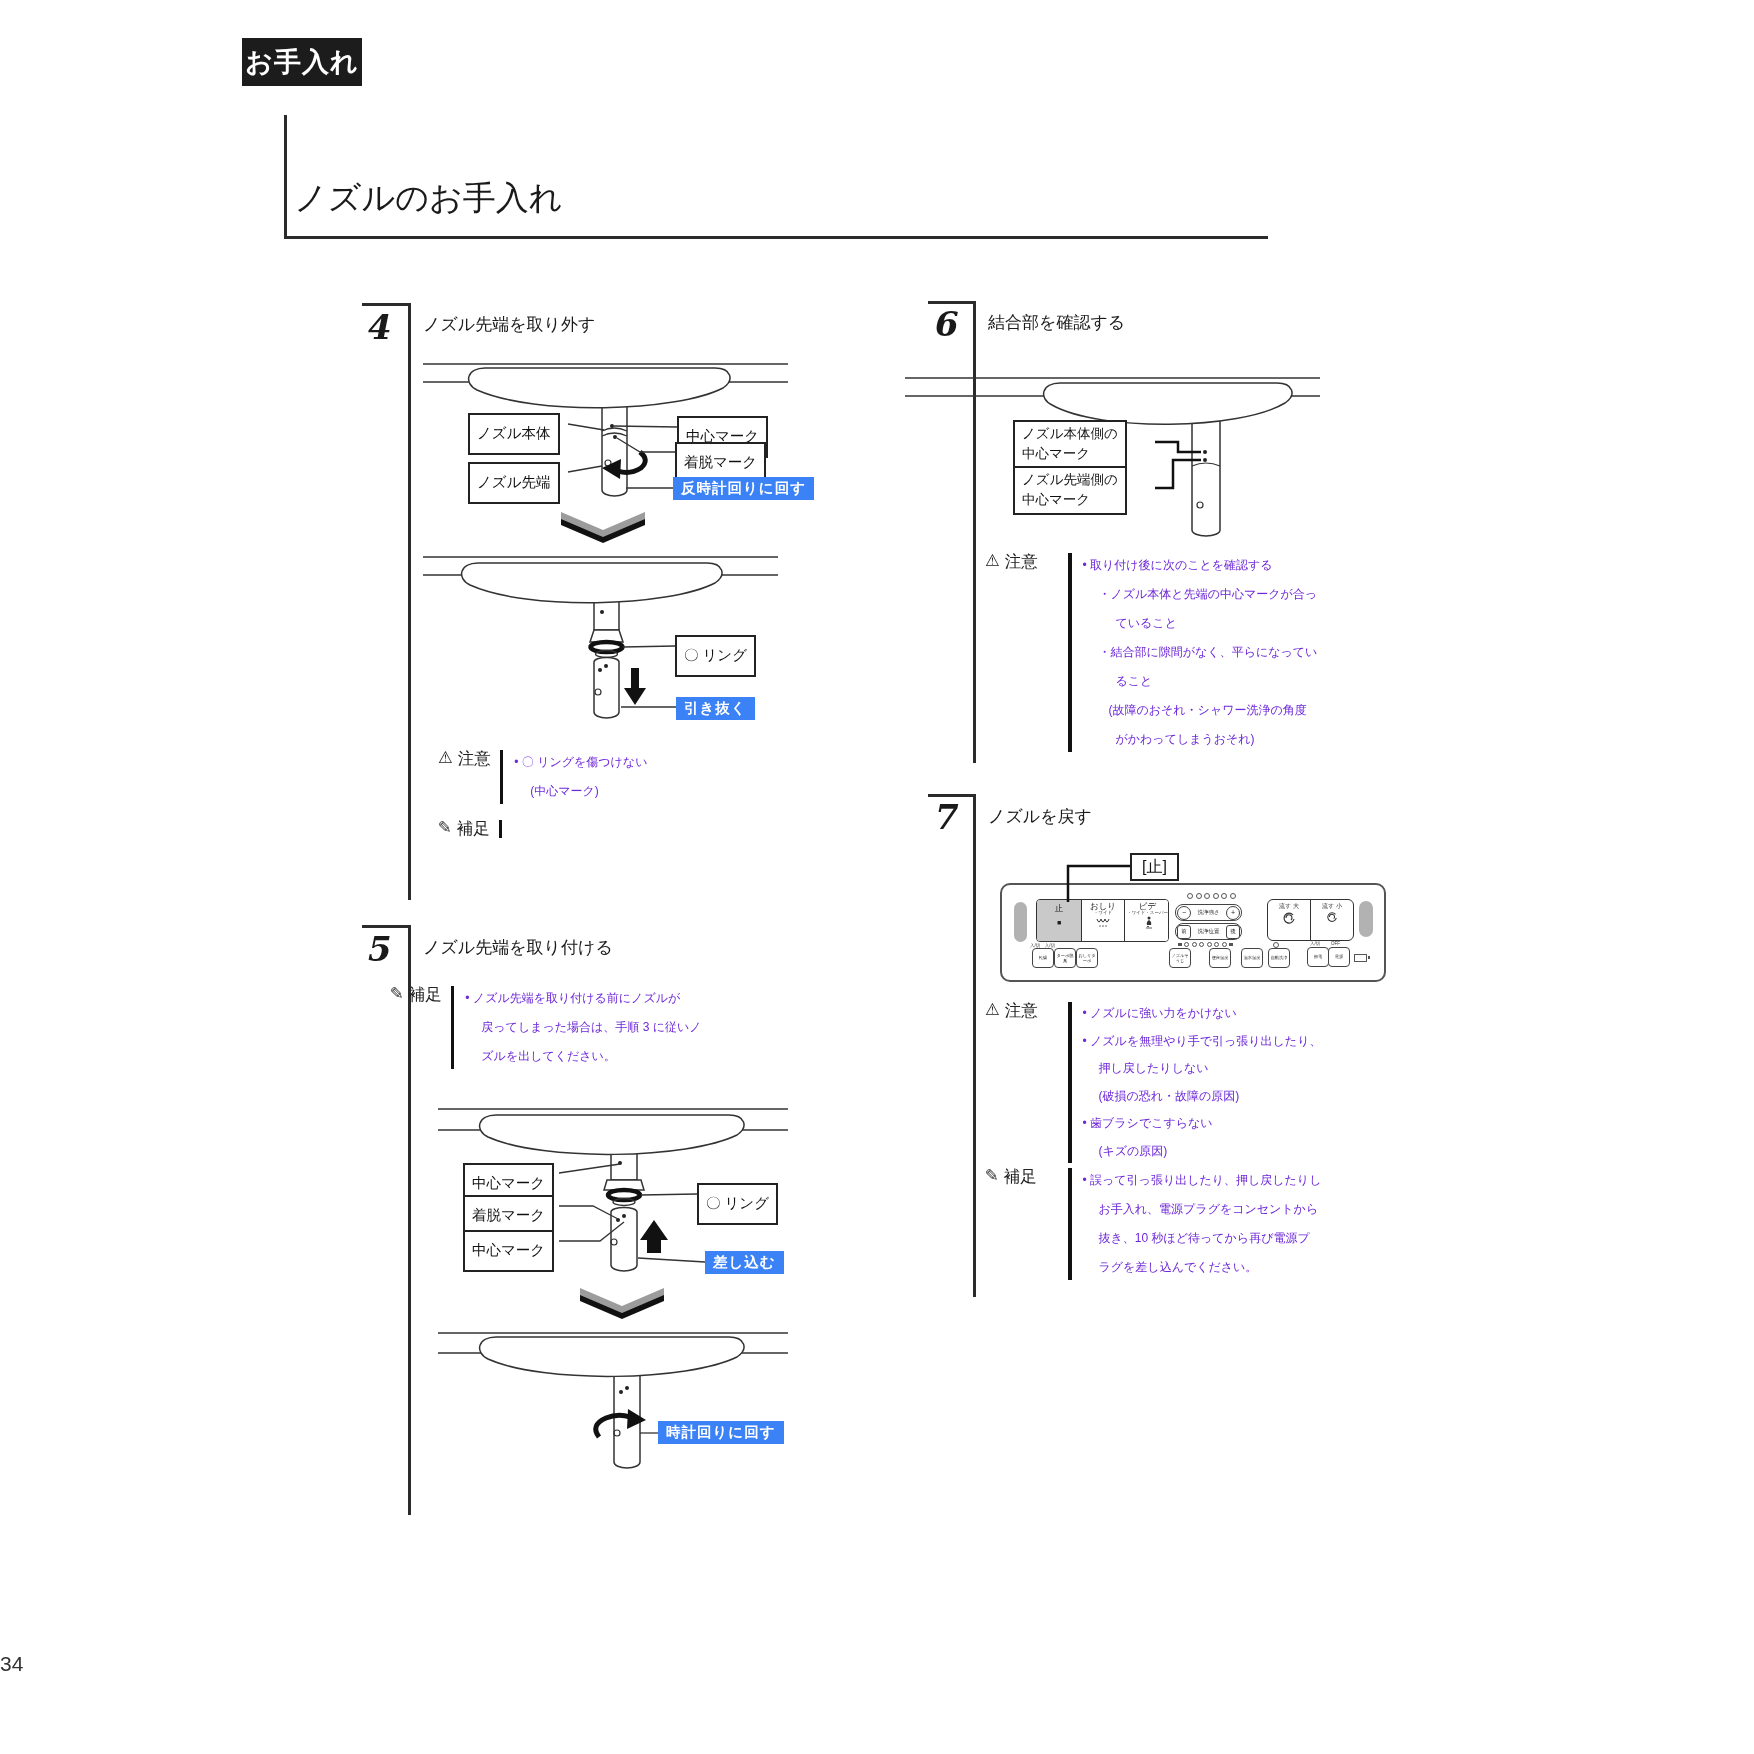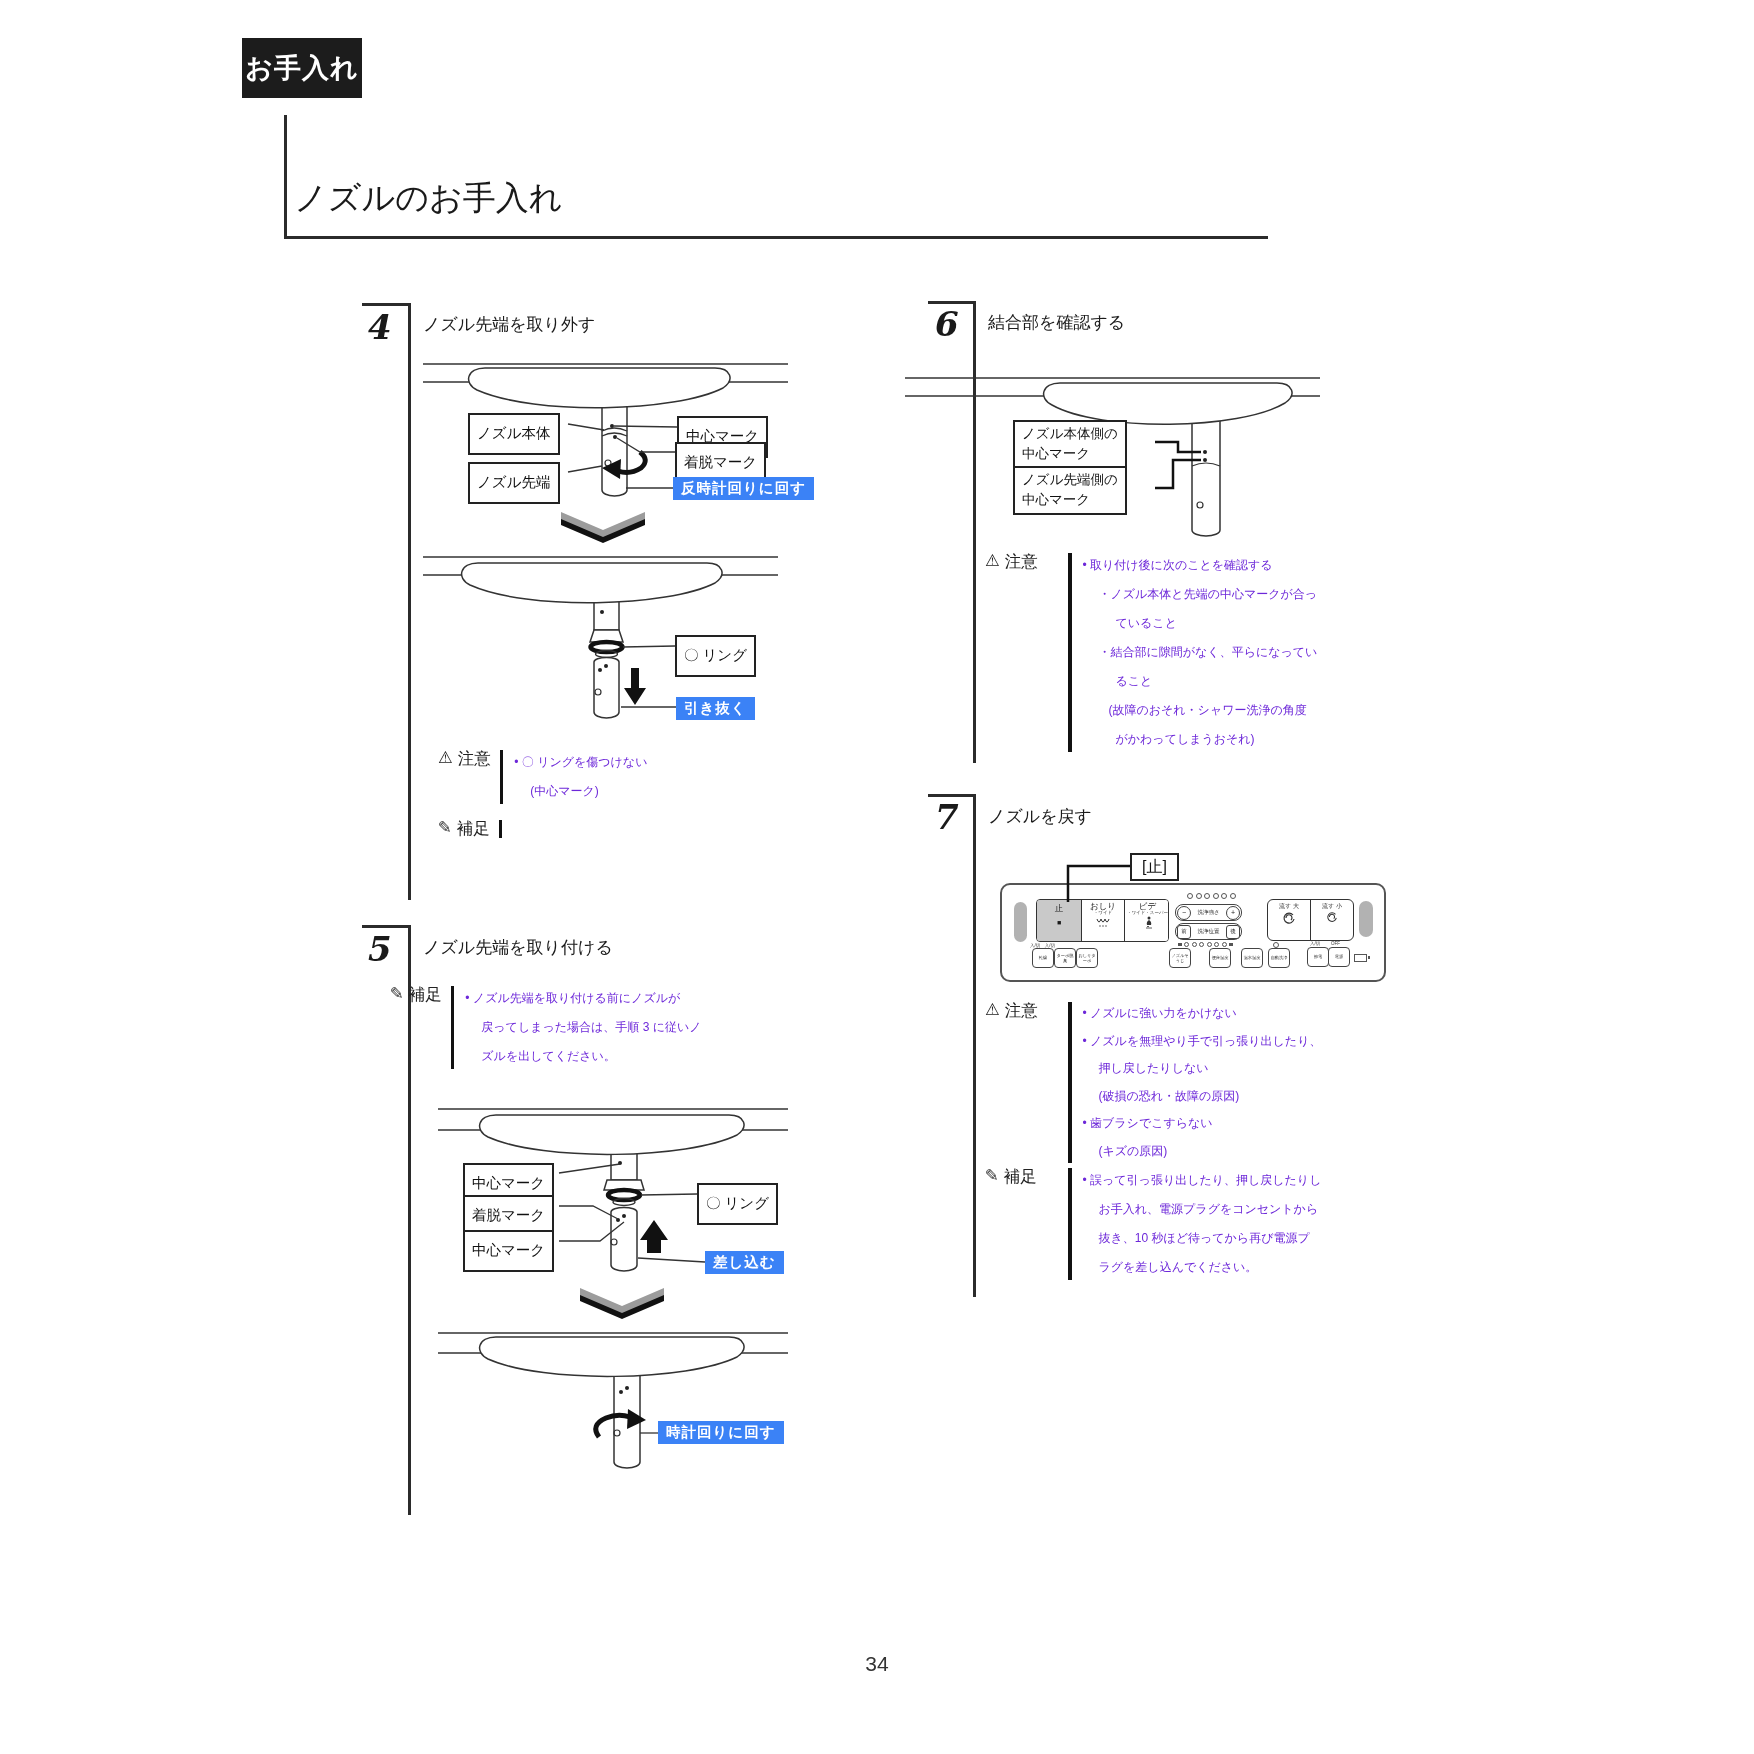--- a/index.html
+++ b/index.html
@@ -1,39 +1,39 @@
 <!DOCTYPE html>
 <html><head>
 <meta charset="utf-8">
 <style>
   html,body{margin:0;padding:0;background:#fff}
   #canvas{position:relative;width:1754px;height:1754px;background:#ffffff;
     font-family:"Liberation Sans","DejaVu Sans",sans-serif;color:#1a1a1a;overflow:hidden}
-  .badge{position:absolute;left:242px;top:38px;width:120px;height:60px;background:#1c1c1c;color:#fff;
+  .badge{position:absolute;left:242px;top:38px;width:120px;height:48px;background:#1c1c1c;color:#fff;
     display:flex;align-items:center;justify-content:center;font-size:27px;font-weight:bold;letter-spacing:1px}
   .vrule{position:absolute;background:#2b2b2b}
   .hrule{position:absolute;background:#2b2b2b}
   .page-title{position:absolute;left:294px;top:176px;font-size:33px;font-weight:normal;white-space:nowrap}
   .step-num{position:absolute;font-family:"DejaVu Serif","Liberation Serif",serif;font-style:italic;
     font-weight:bold;font-size:34px;line-height:1}
   .step-title{position:absolute;font-weight:normal;font-size:17px;white-space:nowrap}
   .lblb{position:absolute;border:2px solid #222;background:#fff;font-size:14.5px;line-height:1.35;
     padding:9px 7px;white-space:nowrap;z-index:3;color:#111}
   .lbl2{font-size:13.5px;line-height:1.5;padding:2px 7px}
   .lblk{position:absolute;background:#3b82f6;color:#fff;font-size:14.5px;font-weight:bold;
     padding:2px 8px;white-space:nowrap;z-index:3;letter-spacing:1px}
   .note-row{position:absolute;display:flex;align-items:stretch}
   .nlab{display:flex;gap:5px;white-space:nowrap;font-size:16.5px;color:#222}
   .nbar{width:3.5px;background:#111;margin:2px 11px 2px 9px;flex:0 0 auto}
   .ntext{font-size:12px;line-height:29px;color:#6d28d9}
   .ntext.lh27{line-height:27.5px}
   .ntext>div{white-space:nowrap}
   .i1{padding-left:16px}.i2{padding-left:33px}.i3{padding-left:26px}
   .dsvg{position:absolute;z-index:1}
-  .pagenum{position:absolute;left:0;top:1652px;width:1754px;text-align:center;font-size:21px;color:#333}
+  .pagenum{position:absolute;left:0;top:1652px;width:1754px;text-align:left;font-size:21px;color:#333}
   
   .remote{position:absolute;left:1000px;top:883px;width:382px;height:95px;border:2px solid #555;
     border-radius:10px;background:#fff;z-index:2}
   .rc-pill{position:absolute;background:#b2b2b2;border-radius:7px}
   .rc-group{position:absolute;left:34px;top:14px;width:131px;height:41px;border:1.5px solid #333;
     border-radius:4px;display:flex;overflow:hidden}
   .rc-cell{flex:0 0 auto;display:flex;flex-direction:column;align-items:center;border-right:1px solid #333;
     background:#fff;padding-top:2px}
   .rc-cell:last-child{border-right:none}
   .rc-cell-label{font-size:8.5px;line-height:1.1;color:#222}

